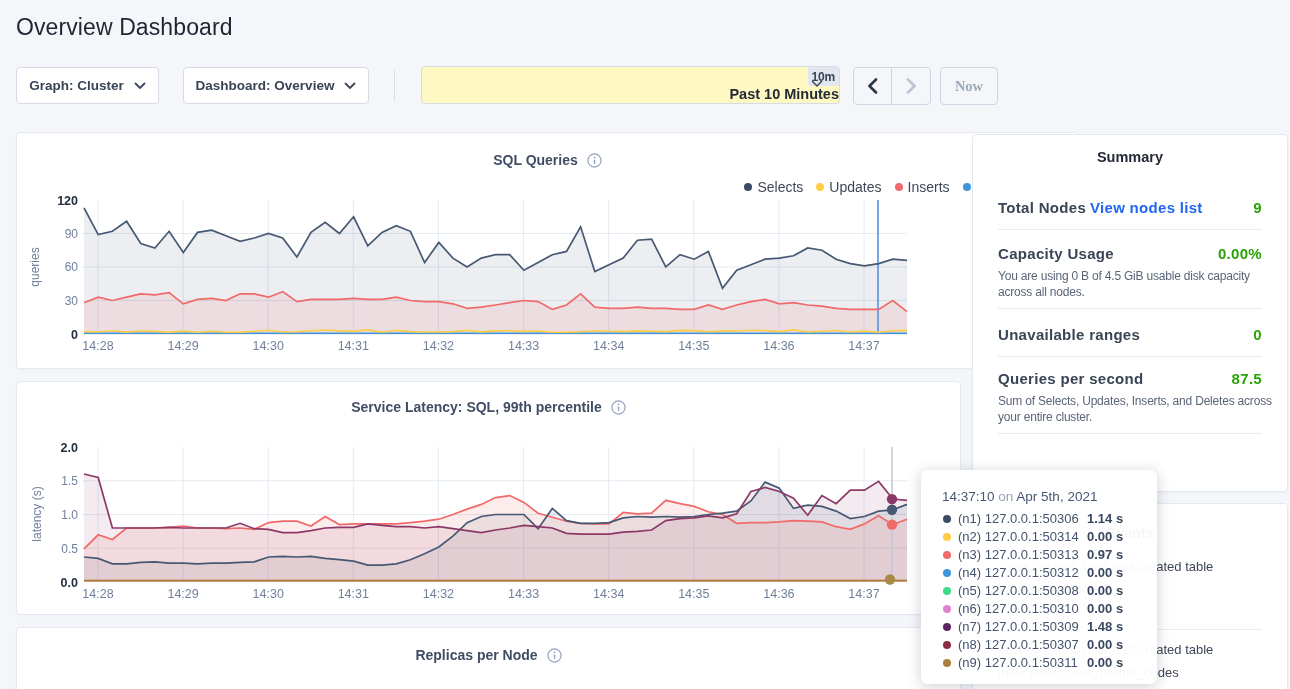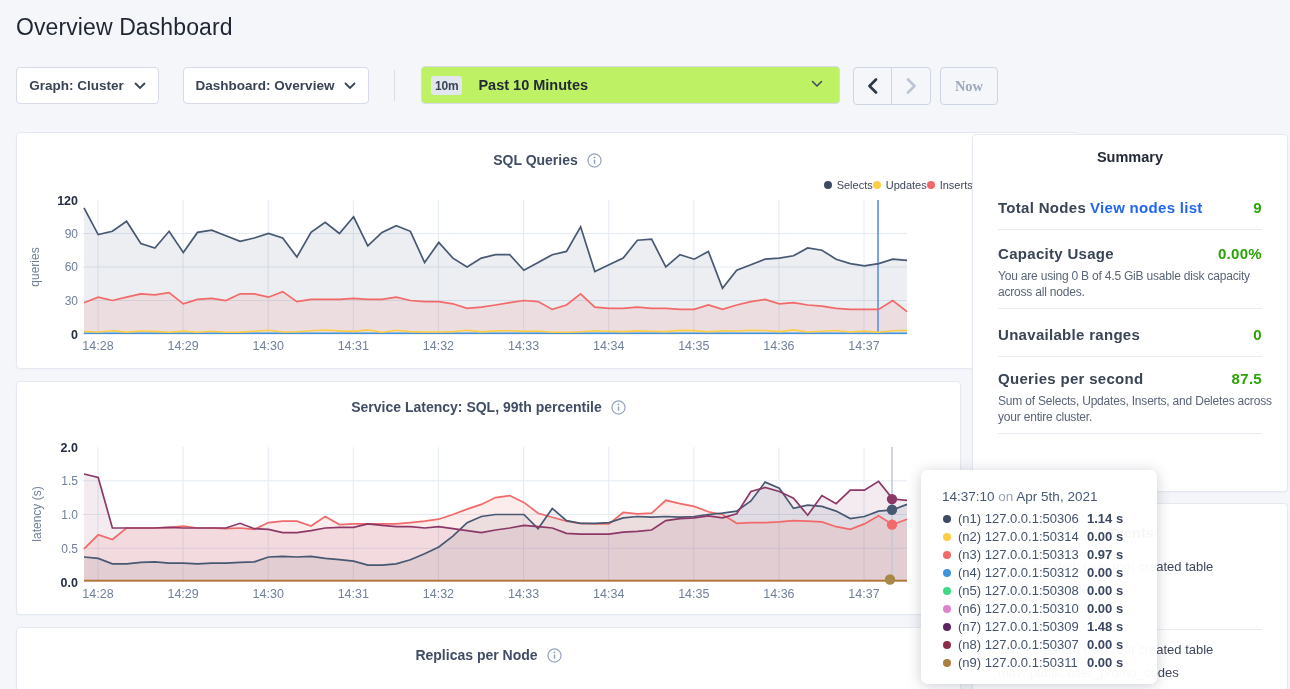--- a/index.html
+++ b/index.html
@@ -16,22 +16,22 @@
 }
 .btn {
   position:absolute; background:#fff; border:1px solid #d6dbe7; border-radius:4px;
   display:flex; align-items:center; justify-content:center;
   font-size:13.5px; font-weight:bold; color:#394455; height:37px; top:67px;
 }
 .chev { margin-left:10px; }
 .vdiv { position:absolute; left:394px; top:70px; height:31px; width:1px; background:#d8dde6; }
 .timebox {
   position:absolute; left:421px; top:66px; width:419px; height:38px;
-  background:#bef264; border:1px solid #d6dbe7; border-radius:4px;
-  display:flex; align-items:center;
+  background:#fef9c3; border:1px solid #d6dbe7; border-radius:4px;
+  display:flex; align-items:flex-end;flex-direction:column;
 }
 .badge10m {
   margin-left:9px; background:#e1e6ef; border-radius:3px; color:#394455;
   font-size:12px; font-weight:bold; padding:3px 4px 2px; letter-spacing:-0.2px;
 }
 .timetext { margin-left:16px; font-size:14.5px; font-weight:bold; color:#242a35; }
 .timechev { position:absolute; right:16px; top:13px; }
 .arrowgrp {
   position:absolute; left:853px; top:67px; width:78px; height:38px;
   border:1px solid #cdd4e2; border-radius:4px; display:flex;
@@ -45,21 +45,21 @@
   font-size:14.5px; font-weight:bold; color:#9ea9ba;font-family:Liberation Serif, serif;
 }
 .card { position:absolute; background:#fff; border:1px solid #e4e9f1; border-radius:4px; box-shadow:0 1px 2px rgba(40,50,70,0.03); }
 .ctitle {
   position:absolute; left:0; right:0; display:flex; align-items:center; justify-content:center;
   font-size:14px; font-weight:bold; color:#414d64; gap:9px;
 }
 .c1 { left:16px; top:132px; width:1063px; height:237px; }
 .c2 { left:16px; top:381px; width:945px; height:234px; }
 .c3 { left:16px; top:627px; width:945px; height:120px; }
-.legend { position:absolute; top:46px; right:55px; display:flex; font-size:11px; color:#3e4758; }
+.legend { position:absolute; top:46px; right:55px; display:flex; gap:13px; font-size:14px; color:#3e4758; }
 .legend .it { display:flex; align-items:center; gap:5px; }
 .ldot { width:8px; height:8px; border-radius:50%; display:inline-block; }
 .sum { left:972px; top:134px; width:316px; height:358px; }
 .sum .shead { position:absolute; top:14px; left:0; right:0; text-align:center; font-size:14.5px; font-weight:bold; color:#242a35; }
 .srow { position:absolute; left:25px; right:25px; }
 .srow .t { font-size:15px; font-weight:bold; color:#394455; letter-spacing:0.3px; }
 .srow .v { position:absolute; right:0; top:0; font-size:15px; font-weight:bold; color:#2aa305; letter-spacing:0.3px; }
 .srow .link { color:#2166f0; margin-left:4px; }
 .srow .sub { margin-top:5px; font-size:12px; color:#5a6578; line-height:16px; letter-spacing:-0.2px; }
 .ssep { position:absolute; left:25px; right:25px; height:1px; background:#e8ecf2; }

